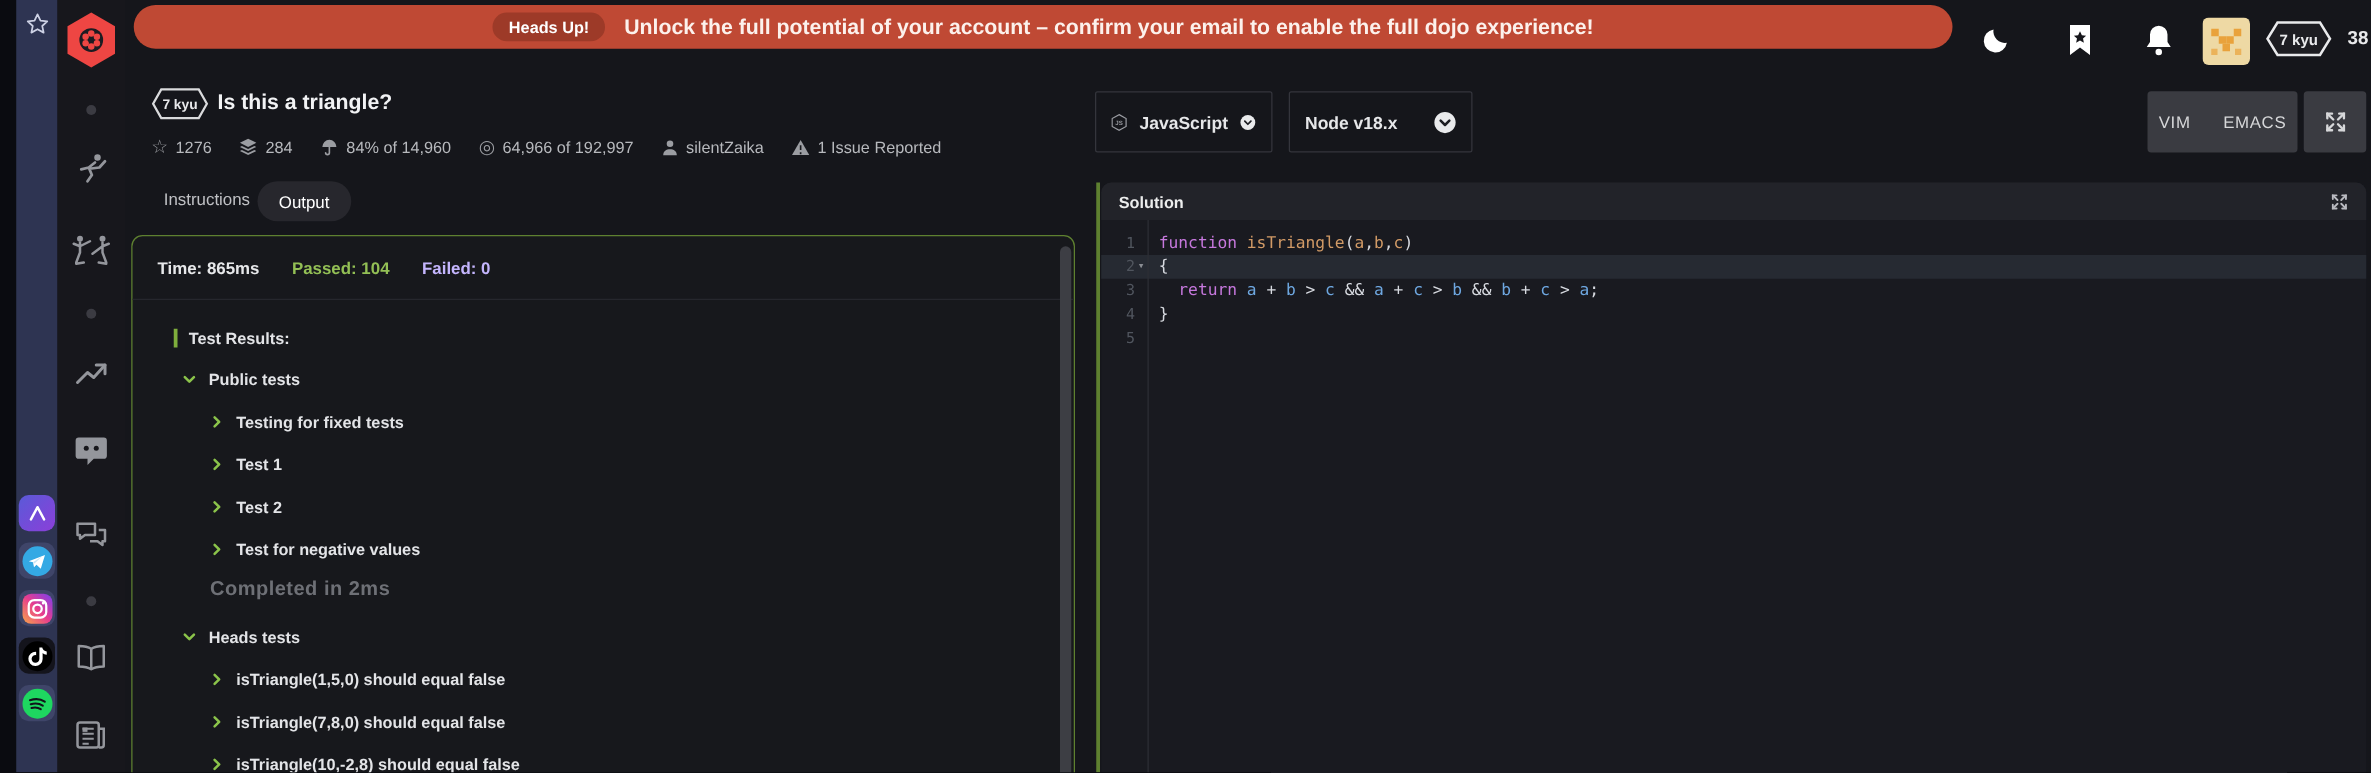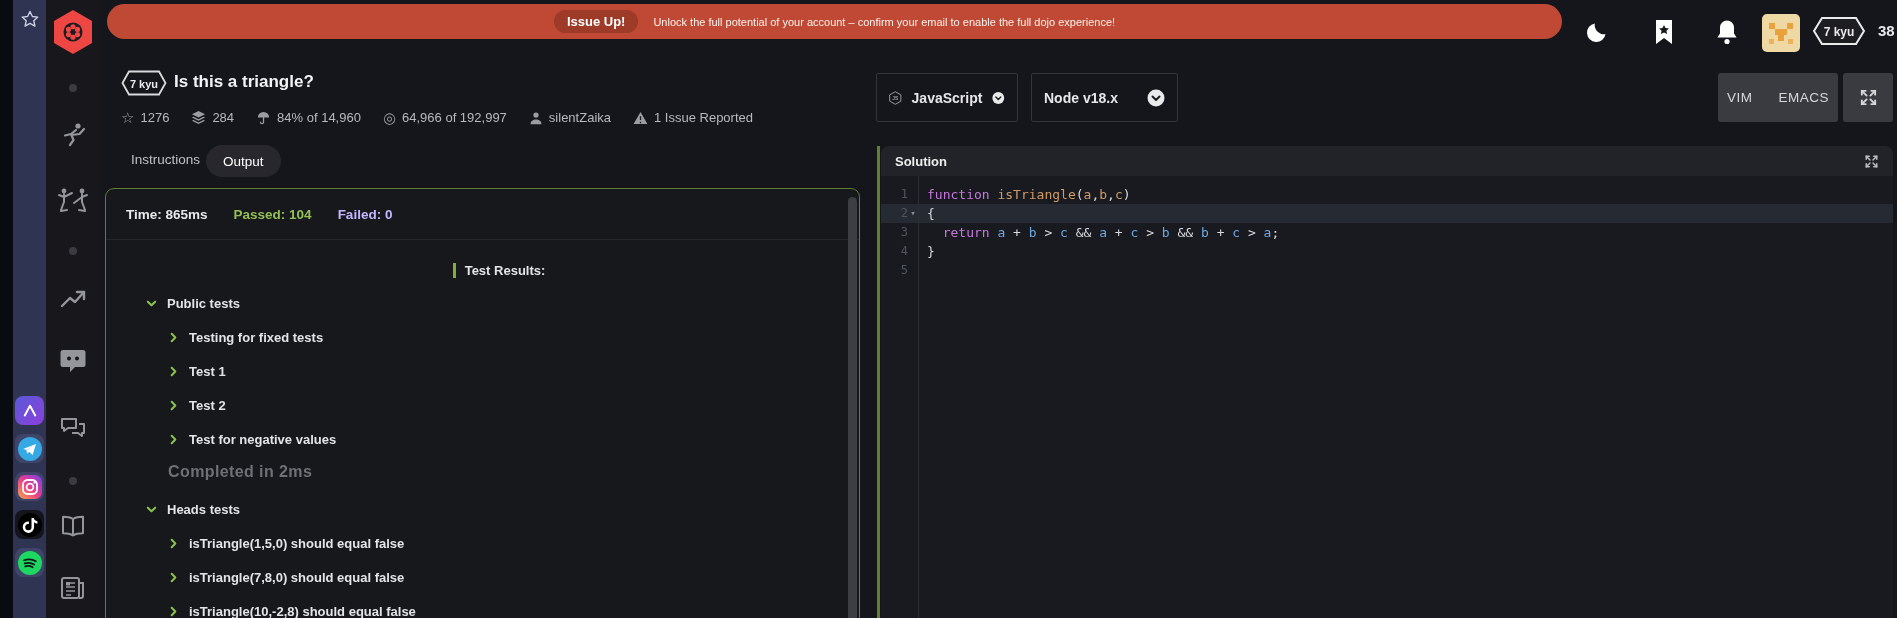--- a/index.html
+++ b/index.html
@@ -25,21 +25,21 @@
   .i-train{top:120px} .i-kumite{top:184px} .i-trend{top:287px}
   .i-discord{top:347px} .i-forum{top:416px} .i-book{top:514px} .i-news{top:575px}
 
   
   .main { position:absolute; left:100px; top:0; width:1797px; height:618px; background:#15161b; }
 
   .banner { position:absolute; left:7px; top:4px; width:1455px; height:35px; background:#bf4934;
             border-radius:18px; display:flex; align-items:center; justify-content:center; gap:15px; }
   .b-pill { background:#9d3a28; color:#fff; font-weight:bold; font-size:13px;
             padding:4px 13px; border-radius:999px; }
-  .b-msg  { color:#fcf1ec; font-size:11px; font-weight:400; }
+  .b-msg  { color:#fcf1ec; font-size:17px; font-weight:700; }
 
   .nav-ic { position:absolute; top:18px; cursor:pointer; }
   .ic-moon{left:1485px} .ic-bm{left:1552px} .ic-bell{left:1614px}
   .avatar { position:absolute; left:1662px; top:14px; cursor:pointer; }
   .hex-badge { position:absolute; cursor:pointer; }
   .hb-nav { left:1712px; top:16px; }
   .honor { position:absolute; left:1778px; top:22px; font-size:15px; font-weight:bold; color:#e9eaec; }
 
   
   .hb-title { left:21px; top:70px; }
@@ -66,21 +66,21 @@
                border-radius:16px; display:flex; align-items:center; font-size:13.5px; color:#fff; cursor:pointer; }
 
   
   .outpanel { position:absolute; left:5px; top:188px; width:755px; height:450px; background:#17181c;
               border:1.5px solid #5e8030; border-radius:9px; }
   .out-head { height:51px; border-bottom:1px solid #26272d; display:flex; align-items:center;
               padding:0 20px; gap:26px; font-size:13.5px; font-weight:bold; }
   .t-time{color:#e7e8ea} .t-pass{color:#93bf55} .t-fail{color:#c4b5fd}
   .out-body { padding-top:18px; }
   .tr-title { display:flex; align-items:center; gap:9px; margin-left:33px; height:24px;
-              font-weight:bold; font-size:13px; color:#e3e4e7;justify-content:center; }
+              font-weight:bold; font-size:13px; color:#e3e4e7; }
   .tr-bar { width:3px; height:15px; background:#7fae3c; }
   .row { display:flex; align-items:center; height:34px; font-size:13px; font-weight:bold;
          color:#e3e4e7; gap:10px; cursor:pointer; }
   .row.group{ padding-left:40px; margin-top:4px; }
   .row.item { padding-left:62px; }
   .row.meta { padding-left:62px; height:32px; color:#6e7076; font-size:16px; letter-spacing:.4px; cursor:default; }
   .sb { position:absolute; right:2px; top:8px; bottom:6px; width:9px; background:#3d3e44; border-radius:5px; cursor:pointer; }
 
   
   .split { position:absolute; left:777px; top:146px; bottom:0; width:3px; background:#5e8030; cursor:col-resize; }
@@ -205,21 +205,21 @@
       <rect x="3" y="3" width="17" height="20" rx="2" fill="none" stroke="currentColor" stroke-width="2"></rect>
       <path d="M20 8h4v13a2 2 0 0 1-2 2h-2" fill="none" stroke="currentColor" stroke-width="2"></path>
       <path d="M7 8h9M7 12h9M7 16h9M7 20h5" stroke="currentColor" stroke-width="1.6"></path>
       <rect x="7" y="7" width="4" height="3.5" fill="currentColor"></rect>
     </svg>
   </div>
 
   <div class="main">
 
     <div class="banner">
-      <span class="b-pill">Issue Up!</span>
+      <span class="b-pill">Heads Up!</span>
       <span class="b-msg">Unlock the full potential of your account – confirm your email to enable the full dojo experience!</span>
     </div>
 
     <svg class="nav-ic ic-moon" width="26" height="26" viewBox="0 0 26 26">
       <path d="M20.5 16.2A9.3 9.3 0 0 1 9.8 5.5 9.3 9.3 0 1 0 20.5 16.2z" fill="#fff"></path>
     </svg>
     <svg class="nav-ic ic-bm" width="24" height="28" viewBox="0 0 24 28">
       <path d="M4 2h16v24l-8-6-8 6z" fill="#fff"></path>
       <path d="M12 7l1.5 3.1 3.4.4-2.5 2.3.7 3.3-3.1-1.7-3.1 1.7.7-3.3-2.5-2.3 3.4-.4z" fill="#17171c"></path>
     </svg>

